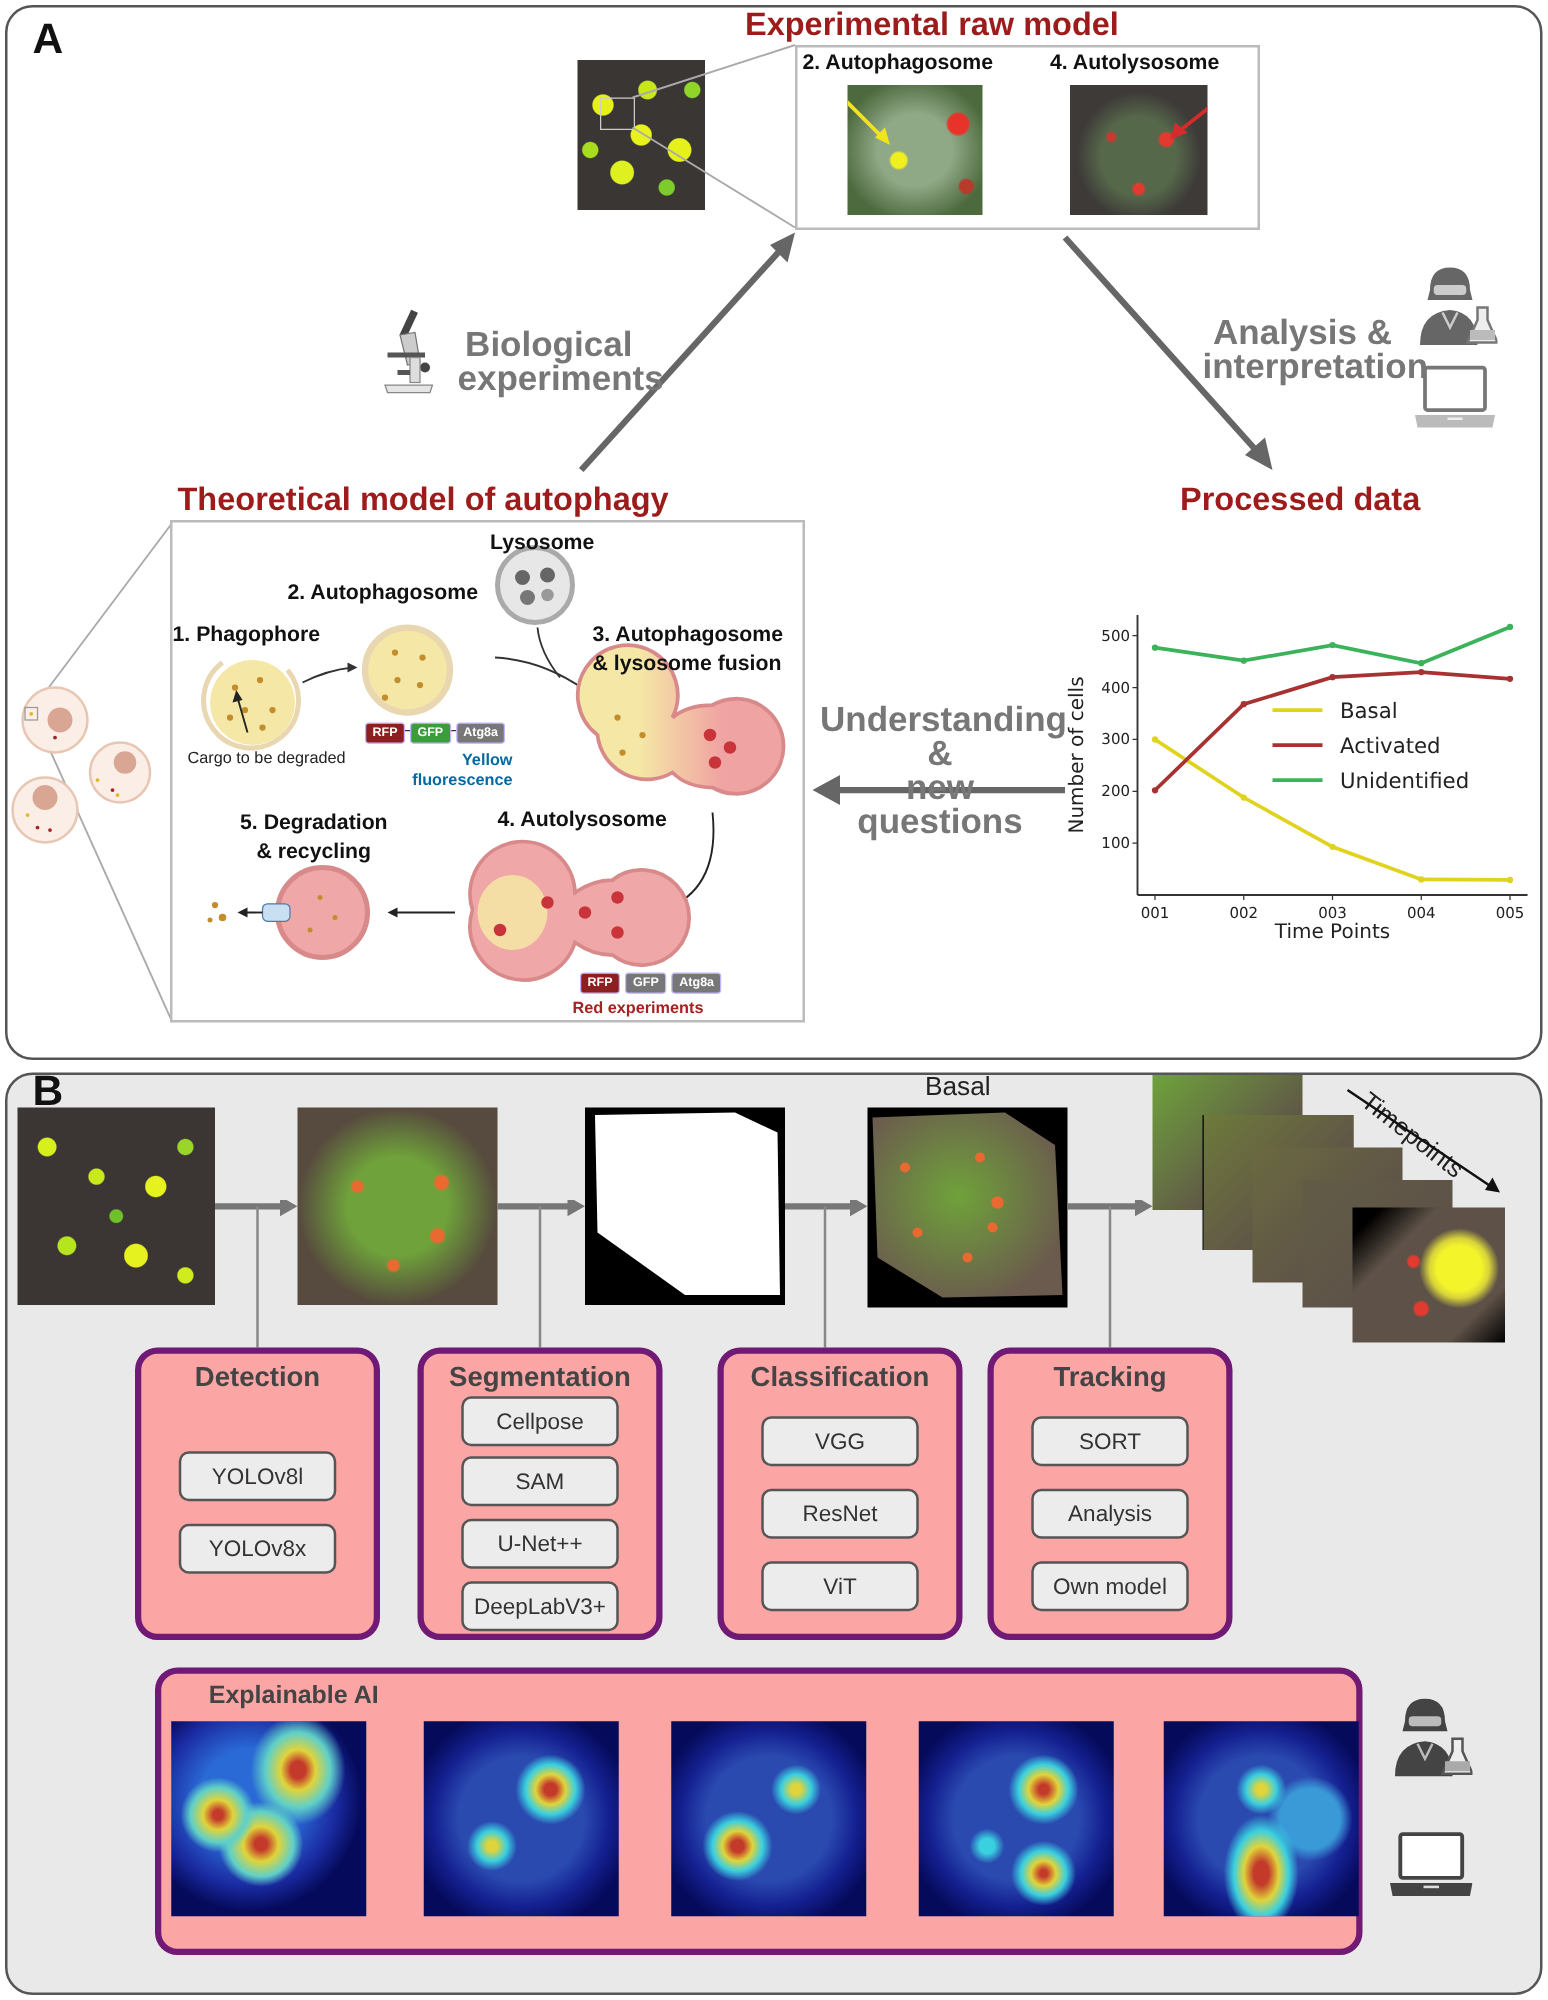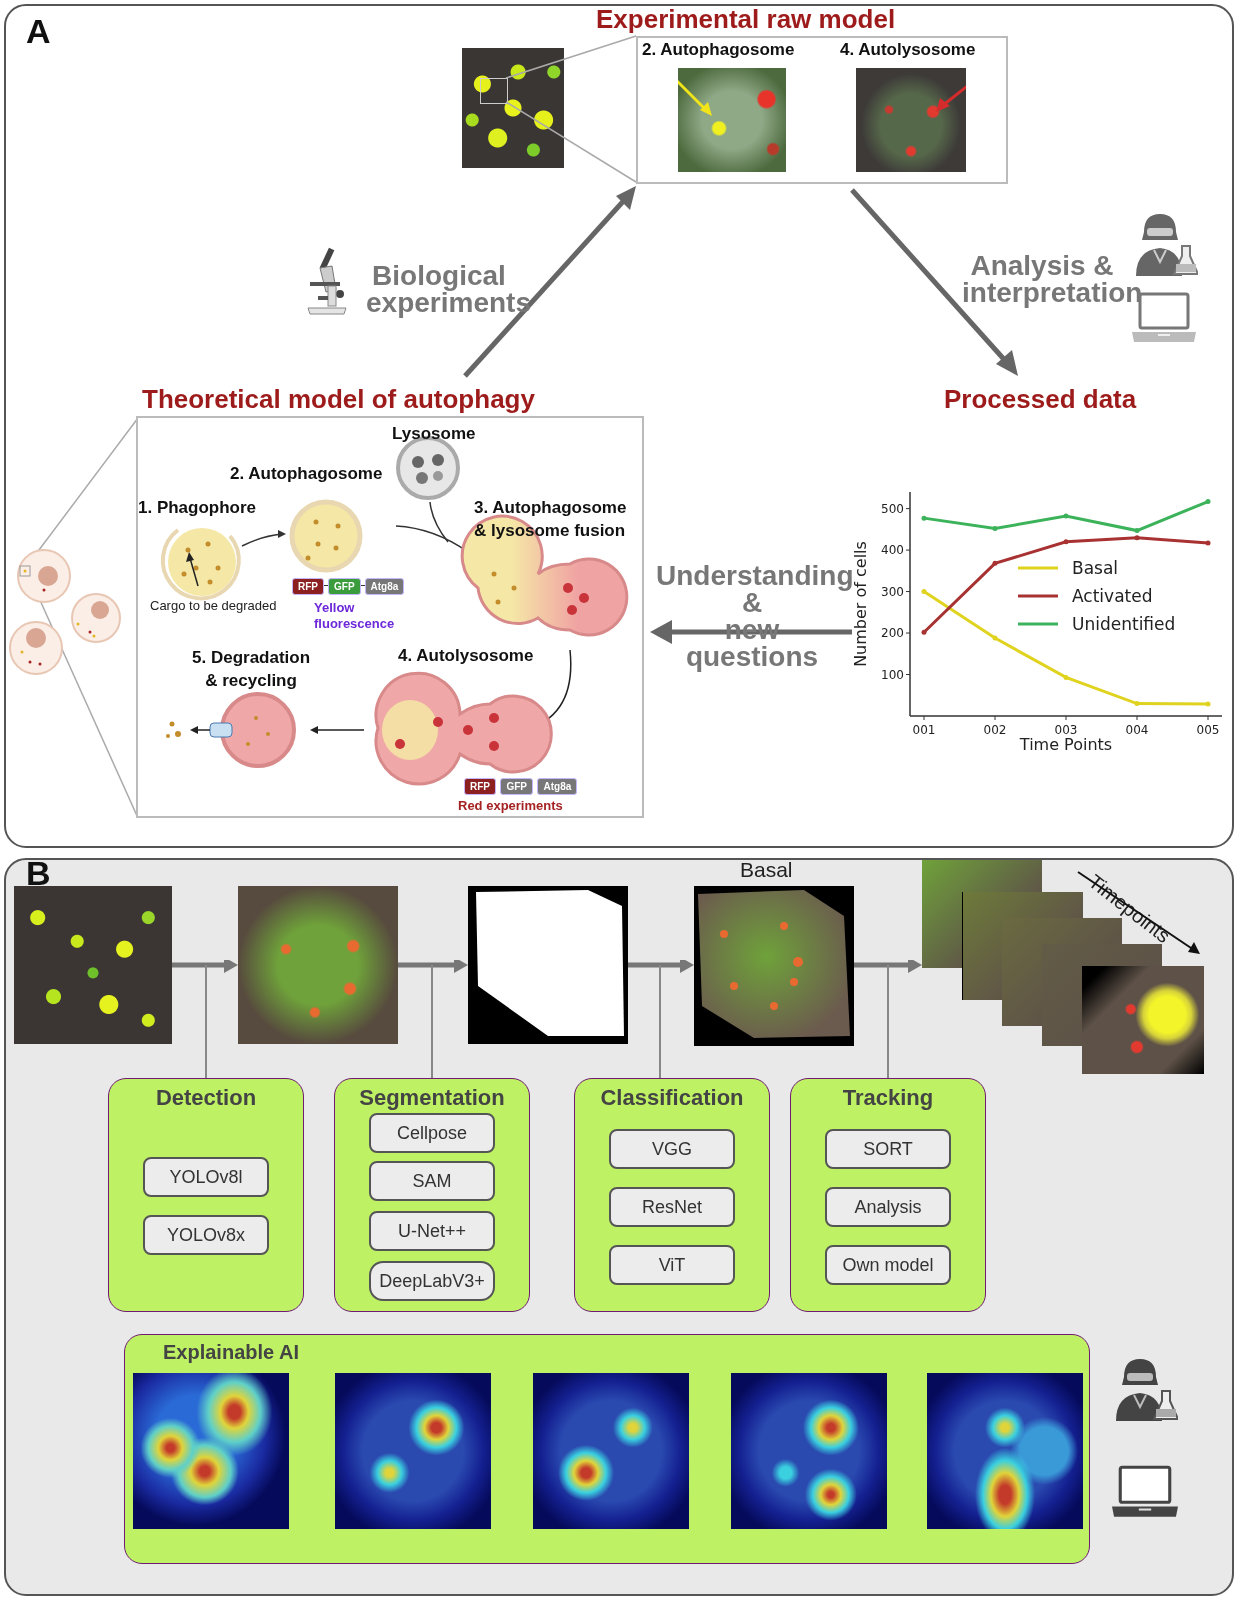--- a/index.html
+++ b/index.html
@@ -8,21 +8,21 @@
   .panel{position:absolute;border:2px solid #555;border-radius:22px;box-sizing:border-box;}
   #panelA{left:4px;top:4px;width:1230px;height:844px;background:#fff;}
   #panelB{left:4px;top:858px;width:1230px;height:738px;background:#e9e9e9;}
   .panel-letter{position:absolute;font-weight:bold;font-size:34px;color:#111;font-family:"Liberation Sans",sans-serif;}
   .red-title{position:absolute;color:#9e1b1b;font-weight:bold;font-size:26px;white-space:nowrap;}
   .gray-label{position:absolute;color:#777;font-weight:bold;font-size:28px;text-align:center;line-height:27px;}
   .blk{position:absolute;font-weight:bold;color:#111;white-space:nowrap;}
   .micro{position:absolute;overflow:hidden;}
   .tag{display:inline-block;font-size:10px;font-weight:bold;color:#fff;padding:2px 5px;border-radius:3px;border:1px solid #c4b5fd;}
   .box-frame{position:absolute;border:2px solid #bbb;background:#fff;box-sizing:border-box;}
-  .model-box{position:absolute;background:#bef264;border:1px solid #701a75;border-radius:18px;box-sizing:border-box;}
+  .model-box{position:absolute;background:#fca5a5;border:5px solid #701a75;border-radius:18px;box-sizing:border-box;}
   .model-title{position:absolute;left:0;right:0;top:6px;text-align:center;font-weight:bold;font-size:22px;color:#444;}
   .model-item{position:absolute;left:50%;transform:translateX(-50%);width:126px;height:40px;background:#ececec;border:2px solid #555;border-radius:8px;box-sizing:border-box;display:flex;align-items:center;justify-content:center;font-size:18px;color:#333;}
   .xai-img{position:absolute;width:156px;height:156px;background:#050a5a;overflow:hidden;}
 </style>
 </head>
 <body>
 
 <div id="panelA" class="panel">
   <div class="panel-letter" style="left:20px;top:6px;">A</div>
 </div>
@@ -271,21 +271,21 @@
   <div class="blk" style="left:92px;top:46px;font-size:17px;">2. Autophagosome</div>
   <div class="blk" style="left:0px;top:80px;font-size:17px;">1. Phagophore</div>
   <div class="blk" style="left:336px;top:78px;font-size:17px;line-height:23px;">
     <div>3. Autophagosome</div>
     <div>&amp; lysosome fusion</div>
   </div>
   <div class="abs" style="left:12px;top:180px;font-size:13px;color:#222;white-space:nowrap;">Cargo to be degraded</div>
   <div class="abs" style="left:154px;top:158px;white-space:nowrap;">
     <span class="tag" style="background:#8c1f1f;">RFP</span><span style="display:inline-block;width:4px;height:1px;background:#333;vertical-align:middle;"></span><span class="tag" style="background:#3a9c3a;">GFP</span><span style="display:inline-block;width:4px;height:1px;background:#333;vertical-align:middle;"></span><span class="tag" style="background:#777;">Atg8a</span>
   </div>
-  <div class="abs" style="left:176px;top:182px;width:96px;text-align:left;font-size:13px;font-weight:bold;color:#6d28d9;line-height:16px;">
+  <div class="abs" style="left:176px;top:182px;width:96px;text-align:right;font-size:13px;font-weight:bold;color:#0369a1;line-height:16px;">
     <div>Yellow</div>
     <div>fluorescence</div>
   </div>
   <div class="blk" style="left:54px;top:228px;font-size:17px;text-align:center;line-height:23px;">
     <div>5. Degradation</div>
     <div>&amp; recycling</div>
   </div>
   <div class="blk" style="left:260px;top:228px;font-size:17px;">4. Autolysosome</div>
   <div class="abs" style="left:326px;top:358px;white-space:nowrap;">
     <span class="tag" style="background:#8c1f1f;">RFP</span>
@@ -356,21 +356,21 @@
 <div class="model-box" style="left:108px;top:1078px;width:196px;height:234px;">
   <div class="model-title">Detection</div>
   <div class="model-item" style="top:78px;">YOLOv8l</div>
   <div class="model-item" style="top:136px;">YOLOv8x</div>
 </div>
 <div class="model-box" style="left:334px;top:1078px;width:196px;height:234px;">
   <div class="model-title">Segmentation</div>
   <div class="model-item" style="top:34px;">Cellpose</div>
   <div class="model-item" style="top:82px;">SAM</div>
   <div class="model-item" style="top:132px;">U-Net++</div>
-  <div class="model-item" style="top:182px;border-radius:14px;">DeepLabV3+</div>
+  <div class="model-item" style="top:182px;">DeepLabV3+</div>
 </div>
 <div class="model-box" style="left:574px;top:1078px;width:196px;height:234px;">
   <div class="model-title">Classification</div>
   <div class="model-item" style="top:50px;">VGG</div>
   <div class="model-item" style="top:108px;">ResNet</div>
   <div class="model-item" style="top:166px;">ViT</div>
 </div>
 <div class="model-box" style="left:790px;top:1078px;width:196px;height:234px;">
   <div class="model-title">Tracking</div>
   <div class="model-item" style="top:50px;">SORT</div>

